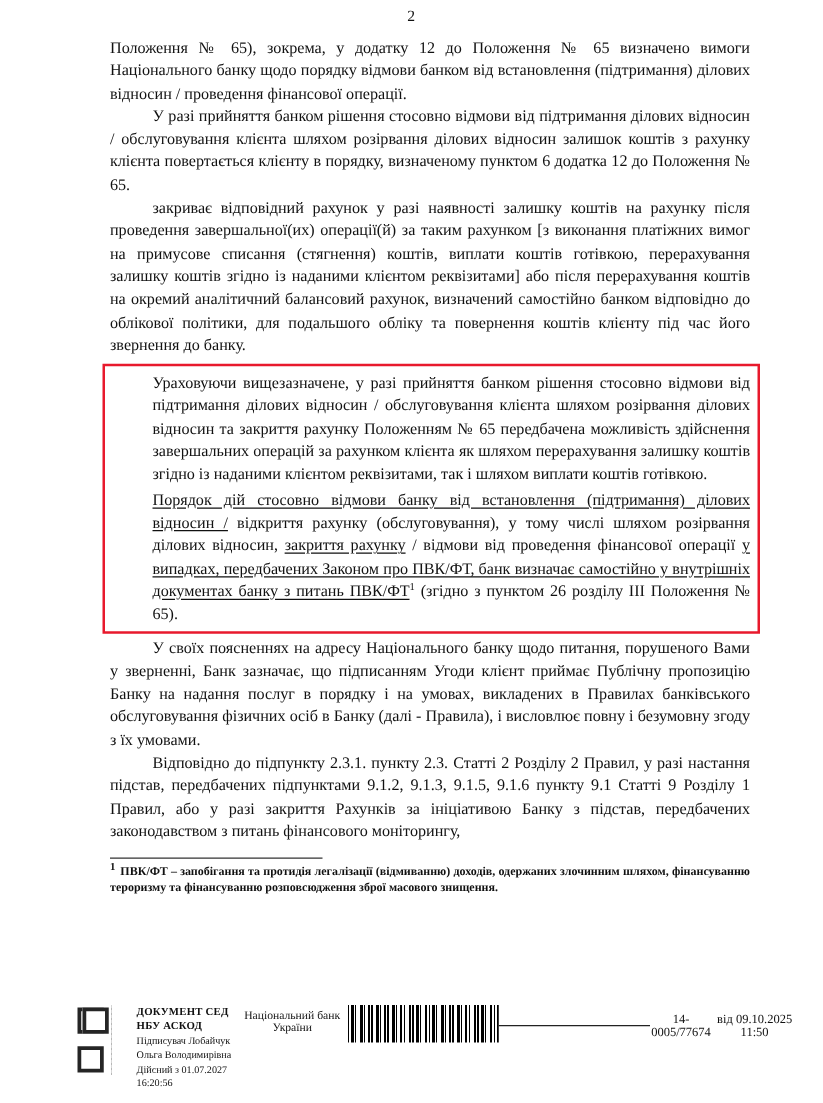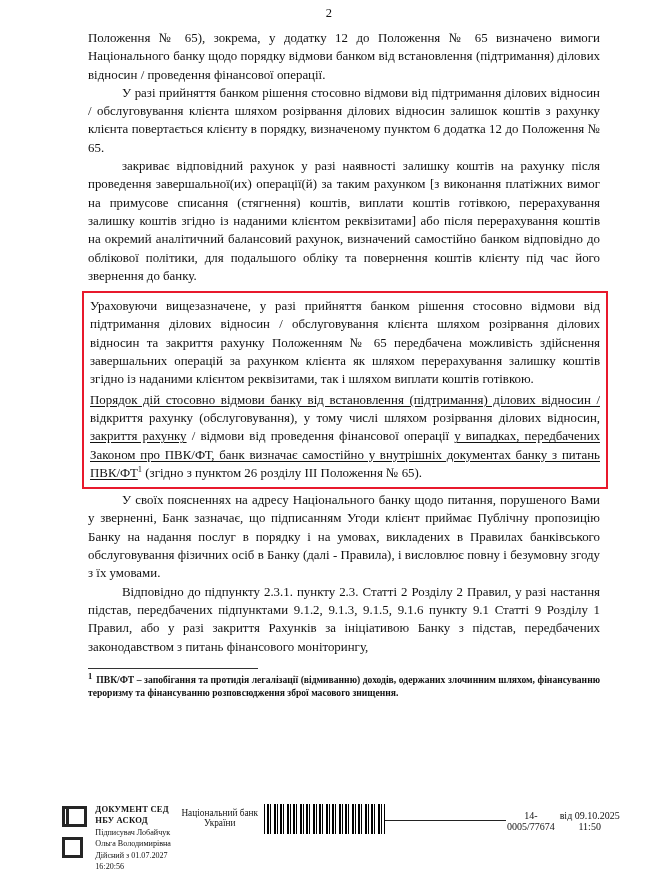--- a/index.html
+++ b/index.html
@@ -50,20 +50,21 @@
     border: 2.2px solid #e8192c;
     margin-top: 6px;
     margin-bottom: 2px;
     margin-left: -6px;
     margin-right: -8px;
     padding: 4px 6px 5px 6px;
     box-sizing: border-box;
   }
   .highlight-box p.para {
     text-indent: 0;
+    margin-left: 32px;
   }
   .u {
     text-decoration: underline;
     text-underline-offset: 2px;
   }
   sup {
     font-size: 8.5px;
     vertical-align: super;
     line-height: 0;
   }
@@ -97,21 +98,21 @@
     padding-left: 60px;
     padding-right: 38px;
     box-sizing: border-box;
     display: flex;
     align-items: flex-start;
     justify-content: space-between;
   }
   .sig-left {
     display: flex;
     align-items: flex-start;
-    gap: 6px;
+    gap: 20px;
   }
   .qr {
     width: 56px;
     height: 56px;
     background-color: #fff;
     background-image:
       repeating-linear-gradient(90deg, #000 0 2px, transparent 2px 4px),
       repeating-linear-gradient(0deg, #000 0 2px, transparent 2px 4px);
     background-blend-mode: screen;
     position: relative;

